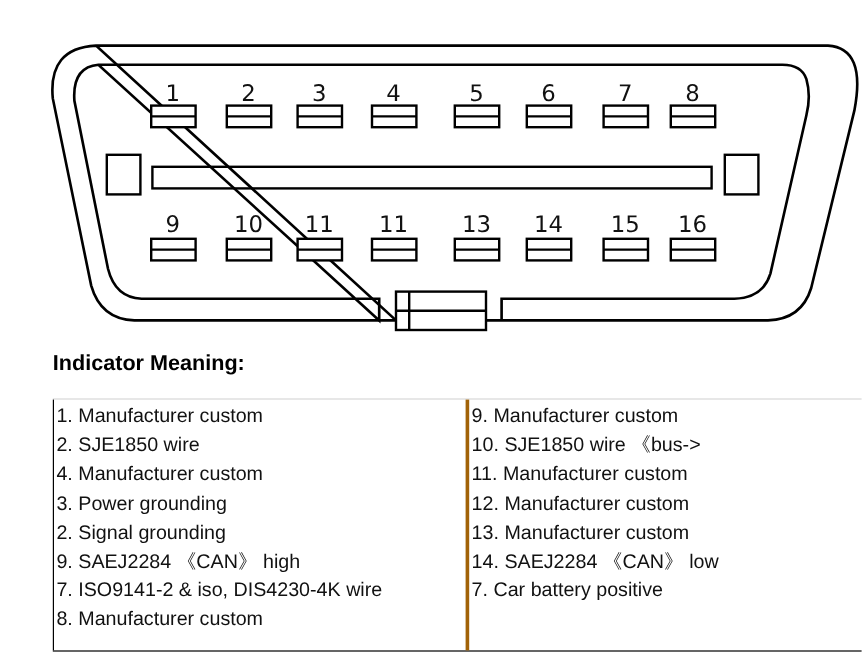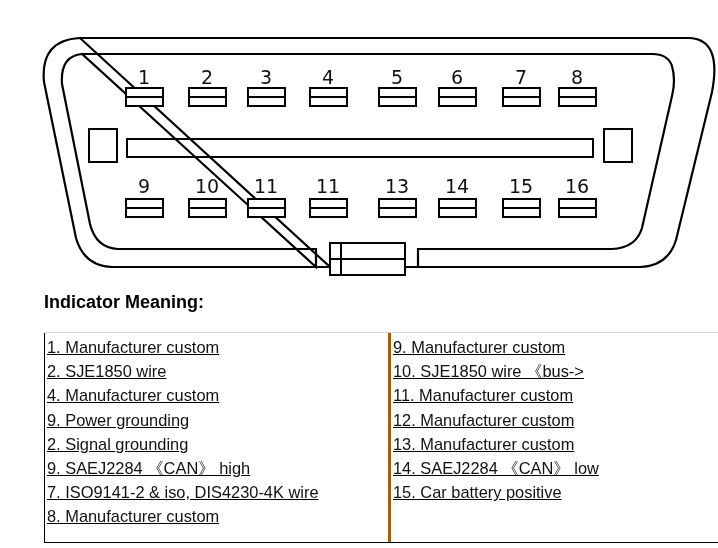--- a/index.html
+++ b/index.html
@@ -1,21 +1,21 @@
 <!DOCTYPE html>
 <html><head>
   <meta charset="utf-8">
   <style>
     html, body { margin:0; padding:0; background:#ffffff; }
     body { width:718px; height:548px; position:relative; overflow:hidden; font-family:"Liberation Sans", sans-serif; color:#000; }
     #connector { position:absolute; left:0; top:0; width:718px; height:290px; }
     .pin-label { font-family:"DejaVu Sans", sans-serif; font-size:19px; fill:#111; text-anchor:middle; }
     #legend-title { position:absolute; left:44px; top:292px; font-size:18px; font-weight:bold; font-family:"Liberation Sans", sans-serif; }
     #legend-table { position:absolute; left:44px; top:332px; width:674px; height:209px; border-top:1px solid #d8d8d8; border-bottom:1px solid #000; }
-    #legend-table .col { position:absolute; top:0; bottom:0;text-decoration:underline; }
+    #legend-table .col { position:absolute; top:0; bottom:0; }
     #col-left { left:0; width:344px; border-left:1px solid #000; }
     #col-right { left:344px; right:0; border-left:3px solid #a16207; }
     .row { height:24.2px; line-height:24px; font-size:16.4px; padding-left:2px; white-space:nowrap; font-family:"Liberation Sans", sans-serif; color:#111; }
     .col .rows { padding-top:2px; }
   </style>
 </head>
 <body>
 
 <svg id="connector" viewBox="0 0 718 290" xmlns="http://www.w3.org/2000/svg">
 
@@ -120,31 +120,31 @@
 </svg>
 
 <div id="legend-title">Indicator Meaning:</div>
 
 <div id="legend-table">
   <div class="col" id="col-left">
     <div class="rows" id="rows-left">
         <div class="row">1. Manufacturer custom</div>
         <div class="row">2. SJE1850 wire</div>
         <div class="row">4. Manufacturer custom</div>
-        <div class="row">9. Power grounding</div>
+        <div class="row">3. Power grounding</div>
         <div class="row">2. Signal grounding</div>
         <div class="row">9. SAEJ2284 《CAN》 high</div>
         <div class="row">7. ISO9141-2 &amp; iso, DIS4230-4K wire</div>
         <div class="row">8. Manufacturer custom</div>
       </div>
   </div>
   <div class="col" id="col-right">
     <div class="rows" id="rows-right">
         <div class="row">9. Manufacturer custom</div>
         <div class="row">10. SJE1850 wire 《bus-&gt;</div>
         <div class="row">11. Manufacturer custom</div>
         <div class="row">12. Manufacturer custom</div>
         <div class="row">13. Manufacturer custom</div>
         <div class="row">14. SAEJ2284 《CAN》 low</div>
-        <div class="row">15. Car battery positive</div>
+        <div class="row">7. Car battery positive</div>
       </div>
   </div>
 </div>
 
 </body></html>

